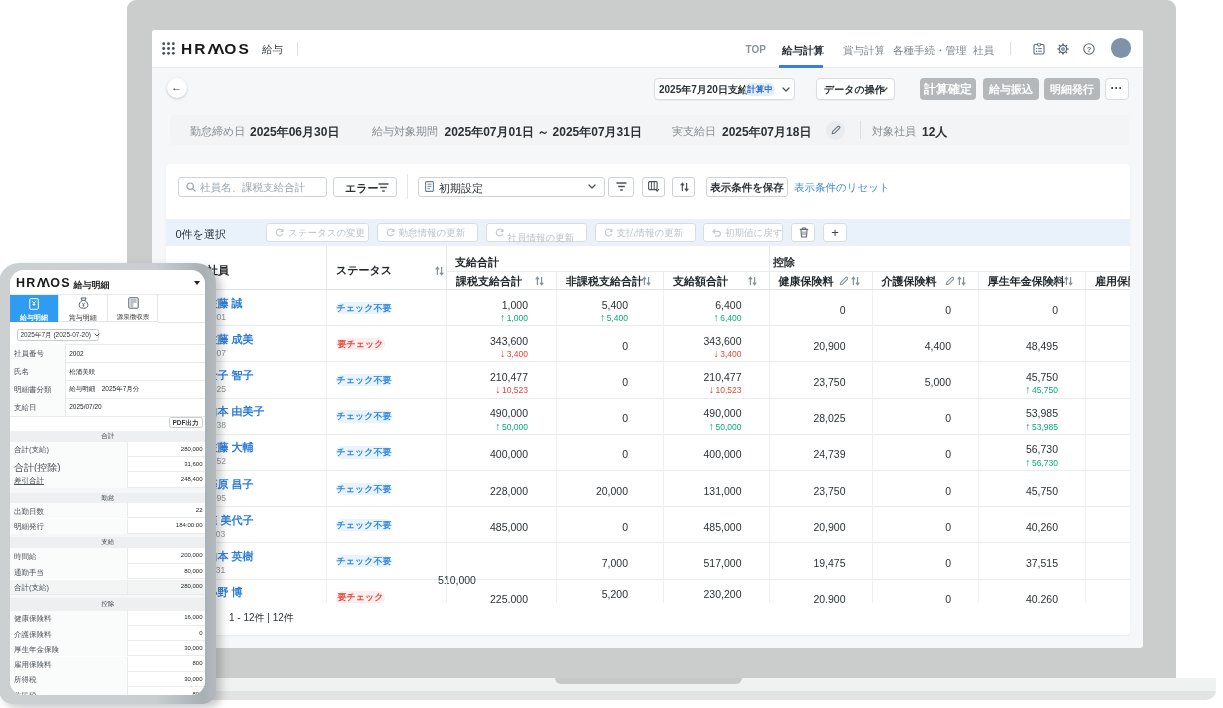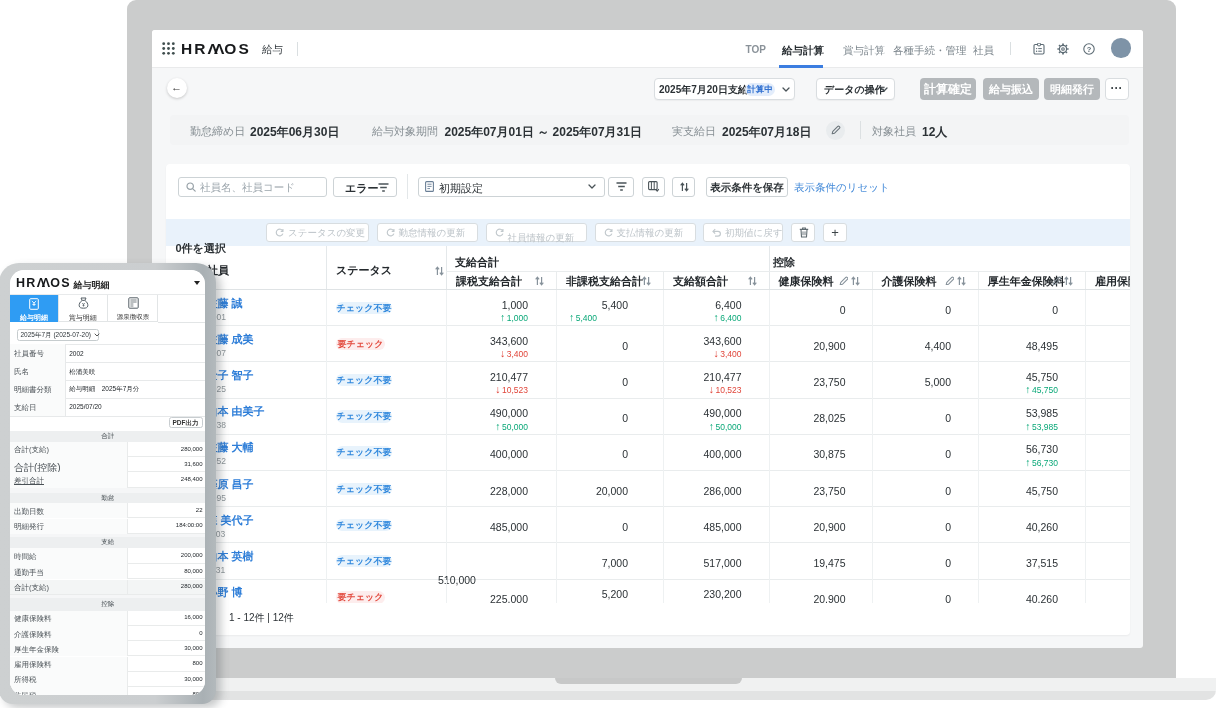--- a/index.html
+++ b/index.html
@@ -100,21 +100,21 @@
     <div style="position:absolute;left:720px;top:94px;font-size:11px;color:#878f94;white-space:nowrap">対象社員</div>
     <div style="position:absolute;left:770px;top:93.5px;font-size:12px;font-weight:600;color:#2b3135;white-space:nowrap">12人</div>
     <div style="position:absolute;left:14px;top:134px;width:964px;height:471px;background:#fff;border-radius:4px;box-shadow:0 1px 2px rgba(0,0,0,.05);overflow:hidden">
       <div style="position:absolute;left:12px;top:12.5px;width:149px;height:20px;background:#fff;border:1px solid #cdd3d6;border-radius:3px"></div>
       <div style="position:absolute;left:20px;top:18px">
         <svg width="10" height="10" viewBox="0 0 10 10">
           <circle cx="4.2" cy="4.2" r="3.2" fill="none" stroke="#98a2a8" stroke-width="1.2"></circle>
           <line x1="6.6" y1="6.6" x2="9.2" y2="9.2" stroke="#98a2a8" stroke-width="1.2" stroke-linecap="round"></line>
         </svg>
       </div>
-      <div style="position:absolute;left:34px;top:17px;font-size:10.5px;color:#9aa4ab;white-space:nowrap;">社員名、社員コード</div>
+      <div style="position:absolute;left:34px;top:17px;font-size:10.5px;color:#9aa4ab;white-space:nowrap;">社員名、課税支給合計</div>
       <div style="position:absolute;left:167px;top:12.5px;width:64px;height:20px;background:#fff;border:1px solid #cdd3d6;border-radius:3px"></div>
       <div style="position:absolute;left:179px;top:16.5px;font-size:11px;color:#2b3135;white-space:nowrap;font-weight:bold">エラー</div>
       <div style="position:absolute;left:212px;top:18.5px">
         <svg width="11" height="9" viewBox="0 0 11 9">
           <line x1="0.5" y1="1" x2="10.5" y2="1" stroke="#4a5358" stroke-width="1.3"></line>
           <line x1="2.2" y1="4.5" x2="8.8" y2="4.5" stroke="#4a5358" stroke-width="1.3"></line>
           <line x1="4.18" y1="8" x2="6.82" y2="8" stroke="#4a5358" stroke-width="1.3"></line>
         </svg>
       </div>
       <div style="position:absolute;left:241px;top:10px;width:1px;height:25px;background:#e3e7e9"></div>
@@ -158,21 +158,21 @@
             <line x1="2.4" y1="2" x2="2.4" y2="9" stroke="#4a5358" stroke-width="1.2"></line>
             <polyline points="0.7,3.4 2.4,1.2 4.1,3.4" fill="none" stroke="#4a5358" stroke-width="1.2"></polyline>
 <line x1="6.6" y1="1" x2="6.6" y2="8" stroke="#4a5358" stroke-width="1.2"></line>
             <polyline points="4.9,6.6 6.6,8.8 8.3,6.6" fill="none" stroke="#4a5358" stroke-width="1.2"></polyline>
           </svg>
         </div>
       </div>
       <div style="position:absolute;left:540px;top:12.5px;width:82px;height:20px;background:#fff;border:1px solid #cdd3d6;border-radius:3px;text-align:center;line-height:19px;font-size:10.5px;font-weight:bold;color:#2b3135">表示条件を保存</div>
       <div style="position:absolute;left:628px;top:17px;font-size:10.5px;color:#4289d8;white-space:nowrap;">表示条件のリセット</div>
       <div style="position:absolute;left:0px;top:55px;width:964px;height:27px;background:#e9f2fb"></div>
-      <div style="position:absolute;left:9.5px;top:77px;font-size:11px;color:#2b3135;white-space:nowrap;font-weight:bold">0件を選択</div>
+      <div style="position:absolute;left:9.5px;top:63px;font-size:11px;color:#2b3135;white-space:nowrap;font-weight:normal">0件を選択</div>
       <div style="position:absolute;left:100px;top:58.5px;width:103px;height:19.5px;background:#fff;border:1px solid #d8dde0;border-radius:3px"></div>
       <div style="position:absolute;left:109px;top:63.5px">
         <svg width="9" height="9" viewBox="0 0 9 9">
           <path d="M7.8 3.2 A3.4 3.4 0 1 0 7.9 5.6" fill="none" stroke="#c2c9cd" stroke-width="1.2"></path>
           <polyline points="7.9,1 7.9,3.3 5.7,3.3" fill="none" stroke="#c2c9cd" stroke-width="1.2"></polyline>
         </svg>
       </div>
       <div style="position:absolute;left:122px;top:62.5px;font-size:9.5px;color:#bcc3c8;white-space:nowrap;">ステータスの変更</div>
       <div style="position:absolute;left:210.5px;top:58.5px;width:101px;height:19.5px;background:#fff;border:1px solid #d8dde0;border-radius:3px"></div>
       <div style="position:absolute;left:219.5px;top:63.5px">
@@ -320,21 +320,21 @@
         <div style="position:absolute;left:602.5px;top:0.0px;width:1px;height:36.2px;background:#eef1f2"></div>
         <div style="position:absolute;left:705.6px;top:0.0px;width:1px;height:36.2px;background:#eef1f2"></div>
         <div style="position:absolute;left:811.8px;top:0.0px;width:1px;height:36.2px;background:#eef1f2"></div>
         <div style="position:absolute;left:919px;top:0.0px;width:1px;height:36.2px;background:#eef1f2"></div>
         <div style="position:absolute;left:40.5px;top:5.5px;font-size:11px;font-weight:600;color:#2e7ed8;white-space:nowrap">佐藤 誠</div>
         <div style="position:absolute;left:41px;top:21.5px;font-size:8.5px;color:#8d9599">1001</div>
         <div style="position:absolute;left:170px;top:11.5px;width:56px;height:12.5px;background:#e8f3fc;border-radius:7px;text-align:center;line-height:12.5px;font-size:9px;font-weight:bold;color:#2f87dc">チェック不要</div>
         <div style="position:absolute;left:272px;top:8.5px;width:90px;text-align:right;font-size:10.5px;color:#2b3135">1,000</div>
         <div style="position:absolute;left:272px;top:21.0px;width:90px;text-align:right;font-size:8.5px;color:#0aa878"><span style="font-size:10.5px;font-weight:bold;margin-right:1.5px">↑</span>1,000</div>
         <div style="position:absolute;left:372px;top:8.5px;width:90px;text-align:right;font-size:10.5px;color:#2b3135">5,400</div>
-        <div style="position:absolute;left:372px;top:21.0px;width:90px;text-align:center;font-size:8.5px;color:#0aa878"><span style="font-size:10.5px;font-weight:bold;margin-right:1.5px">↑</span>5,400</div>
+        <div style="position:absolute;left:372px;top:21.0px;width:90px;text-align:right;font-size:8.5px;color:#0aa878"><span style="font-size:10.5px;font-weight:bold;margin-right:1.5px">↑</span>5,400</div>
         <div style="position:absolute;left:485.5px;top:8.5px;width:90px;text-align:right;font-size:10.5px;color:#2b3135">6,400</div>
         <div style="position:absolute;left:485.5px;top:21.0px;width:90px;text-align:right;font-size:8.5px;color:#0aa878"><span style="font-size:10.5px;font-weight:bold;margin-right:1.5px">↑</span>6,400</div>
         <div style="position:absolute;left:589.5px;top:13.5px;width:90px;text-align:right;font-size:10.5px;color:#2b3135">0</div>
         <div style="position:absolute;left:695px;top:13.5px;width:90px;text-align:right;font-size:10.5px;color:#2b3135">0</div>
         <div style="position:absolute;left:802px;top:13.5px;width:90px;text-align:right;font-size:10.5px;color:#2b3135">0</div>
         <div style="position:absolute;left:0;top:71.4px;width:964px;height:1px;background:#e9eced"></div>
         <div style="position:absolute;left:30px;top:36.2px;width:1px;height:36.2px;background:#eef1f2"></div>
         <div style="position:absolute;left:160px;top:36.2px;width:1px;height:36.2px;background:#eef1f2"></div>
         <div style="position:absolute;left:280px;top:36.2px;width:1px;height:36.2px;background:#eef1f2"></div>
         <div style="position:absolute;left:390px;top:36.2px;width:1px;height:36.2px;background:#eef1f2"></div>
@@ -407,40 +407,40 @@
         <div style="position:absolute;left:602.5px;top:144.8px;width:1px;height:36.2px;background:#eef1f2"></div>
         <div style="position:absolute;left:705.6px;top:144.8px;width:1px;height:36.2px;background:#eef1f2"></div>
         <div style="position:absolute;left:811.8px;top:144.8px;width:1px;height:36.2px;background:#eef1f2"></div>
         <div style="position:absolute;left:919px;top:144.8px;width:1px;height:36.2px;background:#eef1f2"></div>
         <div style="position:absolute;left:40.5px;top:150.3px;font-size:11px;font-weight:600;color:#2e7ed8;white-space:nowrap">佐藤 大輔</div>
         <div style="position:absolute;left:41px;top:166.3px;font-size:8.5px;color:#8d9599">1052</div>
         <div style="position:absolute;left:170px;top:156.3px;width:56px;height:12.5px;background:#e8f3fc;border-radius:7px;text-align:center;line-height:12.5px;font-size:9px;font-weight:bold;color:#2f87dc">チェック不要</div>
         <div style="position:absolute;left:272px;top:158.3px;width:90px;text-align:right;font-size:10.5px;color:#2b3135">400,000</div>
         <div style="position:absolute;left:372px;top:158.3px;width:90px;text-align:right;font-size:10.5px;color:#2b3135">0</div>
         <div style="position:absolute;left:485.5px;top:158.3px;width:90px;text-align:right;font-size:10.5px;color:#2b3135">400,000</div>
-        <div style="position:absolute;left:589.5px;top:158.3px;width:90px;text-align:right;font-size:10.5px;color:#2b3135">30,875</div>
+        <div style="position:absolute;left:589.5px;top:158.3px;width:90px;text-align:right;font-size:10.5px;color:#2b3135">24,739</div>
         <div style="position:absolute;left:695px;top:158.3px;width:90px;text-align:right;font-size:10.5px;color:#2b3135">0</div>
         <div style="position:absolute;left:802px;top:153.3px;width:90px;text-align:right;font-size:10.5px;color:#2b3135">56,730</div>
         <div style="position:absolute;left:802px;top:165.8px;width:90px;text-align:right;font-size:8.5px;color:#0aa878"><span style="font-size:10.5px;font-weight:bold;margin-right:1.5px">↑</span>56,730</div>
         <div style="position:absolute;left:0;top:216.2px;width:964px;height:1px;background:#e9eced"></div>
         <div style="position:absolute;left:30px;top:181.0px;width:1px;height:36.2px;background:#eef1f2"></div>
         <div style="position:absolute;left:160px;top:181.0px;width:1px;height:36.2px;background:#eef1f2"></div>
         <div style="position:absolute;left:280px;top:181.0px;width:1px;height:36.2px;background:#eef1f2"></div>
         <div style="position:absolute;left:390px;top:181.0px;width:1px;height:36.2px;background:#eef1f2"></div>
         <div style="position:absolute;left:497px;top:181.0px;width:1px;height:36.2px;background:#eef1f2"></div>
         <div style="position:absolute;left:602.5px;top:181.0px;width:1px;height:36.2px;background:#eef1f2"></div>
         <div style="position:absolute;left:705.6px;top:181.0px;width:1px;height:36.2px;background:#eef1f2"></div>
         <div style="position:absolute;left:811.8px;top:181.0px;width:1px;height:36.2px;background:#eef1f2"></div>
         <div style="position:absolute;left:919px;top:181.0px;width:1px;height:36.2px;background:#eef1f2"></div>
         <div style="position:absolute;left:40.5px;top:186.5px;font-size:11px;font-weight:600;color:#2e7ed8;white-space:nowrap">藤原 昌子</div>
         <div style="position:absolute;left:41px;top:202.5px;font-size:8.5px;color:#8d9599">1095</div>
         <div style="position:absolute;left:170px;top:192.5px;width:56px;height:12.5px;background:#e8f3fc;border-radius:7px;text-align:center;line-height:12.5px;font-size:9px;font-weight:bold;color:#2f87dc">チェック不要</div>
         <div style="position:absolute;left:272px;top:194.5px;width:90px;text-align:right;font-size:10.5px;color:#2b3135">228,000</div>
         <div style="position:absolute;left:372px;top:194.5px;width:90px;text-align:right;font-size:10.5px;color:#2b3135">20,000</div>
-        <div style="position:absolute;left:485.5px;top:194.5px;width:90px;text-align:right;font-size:10.5px;color:#2b3135">286,000</div>
+        <div style="position:absolute;left:485.5px;top:194.5px;width:90px;text-align:right;font-size:10.5px;color:#2b3135">131,000</div>
         <div style="position:absolute;left:589.5px;top:194.5px;width:90px;text-align:right;font-size:10.5px;color:#2b3135">23,750</div>
         <div style="position:absolute;left:695px;top:194.5px;width:90px;text-align:right;font-size:10.5px;color:#2b3135">0</div>
         <div style="position:absolute;left:802px;top:194.5px;width:90px;text-align:right;font-size:10.5px;color:#2b3135">45,750</div>
         <div style="position:absolute;left:0;top:252.4px;width:964px;height:1px;background:#e9eced"></div>
         <div style="position:absolute;left:30px;top:217.2px;width:1px;height:36.2px;background:#eef1f2"></div>
         <div style="position:absolute;left:160px;top:217.2px;width:1px;height:36.2px;background:#eef1f2"></div>
         <div style="position:absolute;left:280px;top:217.2px;width:1px;height:36.2px;background:#eef1f2"></div>
         <div style="position:absolute;left:390px;top:217.2px;width:1px;height:36.2px;background:#eef1f2"></div>
         <div style="position:absolute;left:497px;top:217.2px;width:1px;height:36.2px;background:#eef1f2"></div>
         <div style="position:absolute;left:602.5px;top:217.2px;width:1px;height:36.2px;background:#eef1f2"></div>

